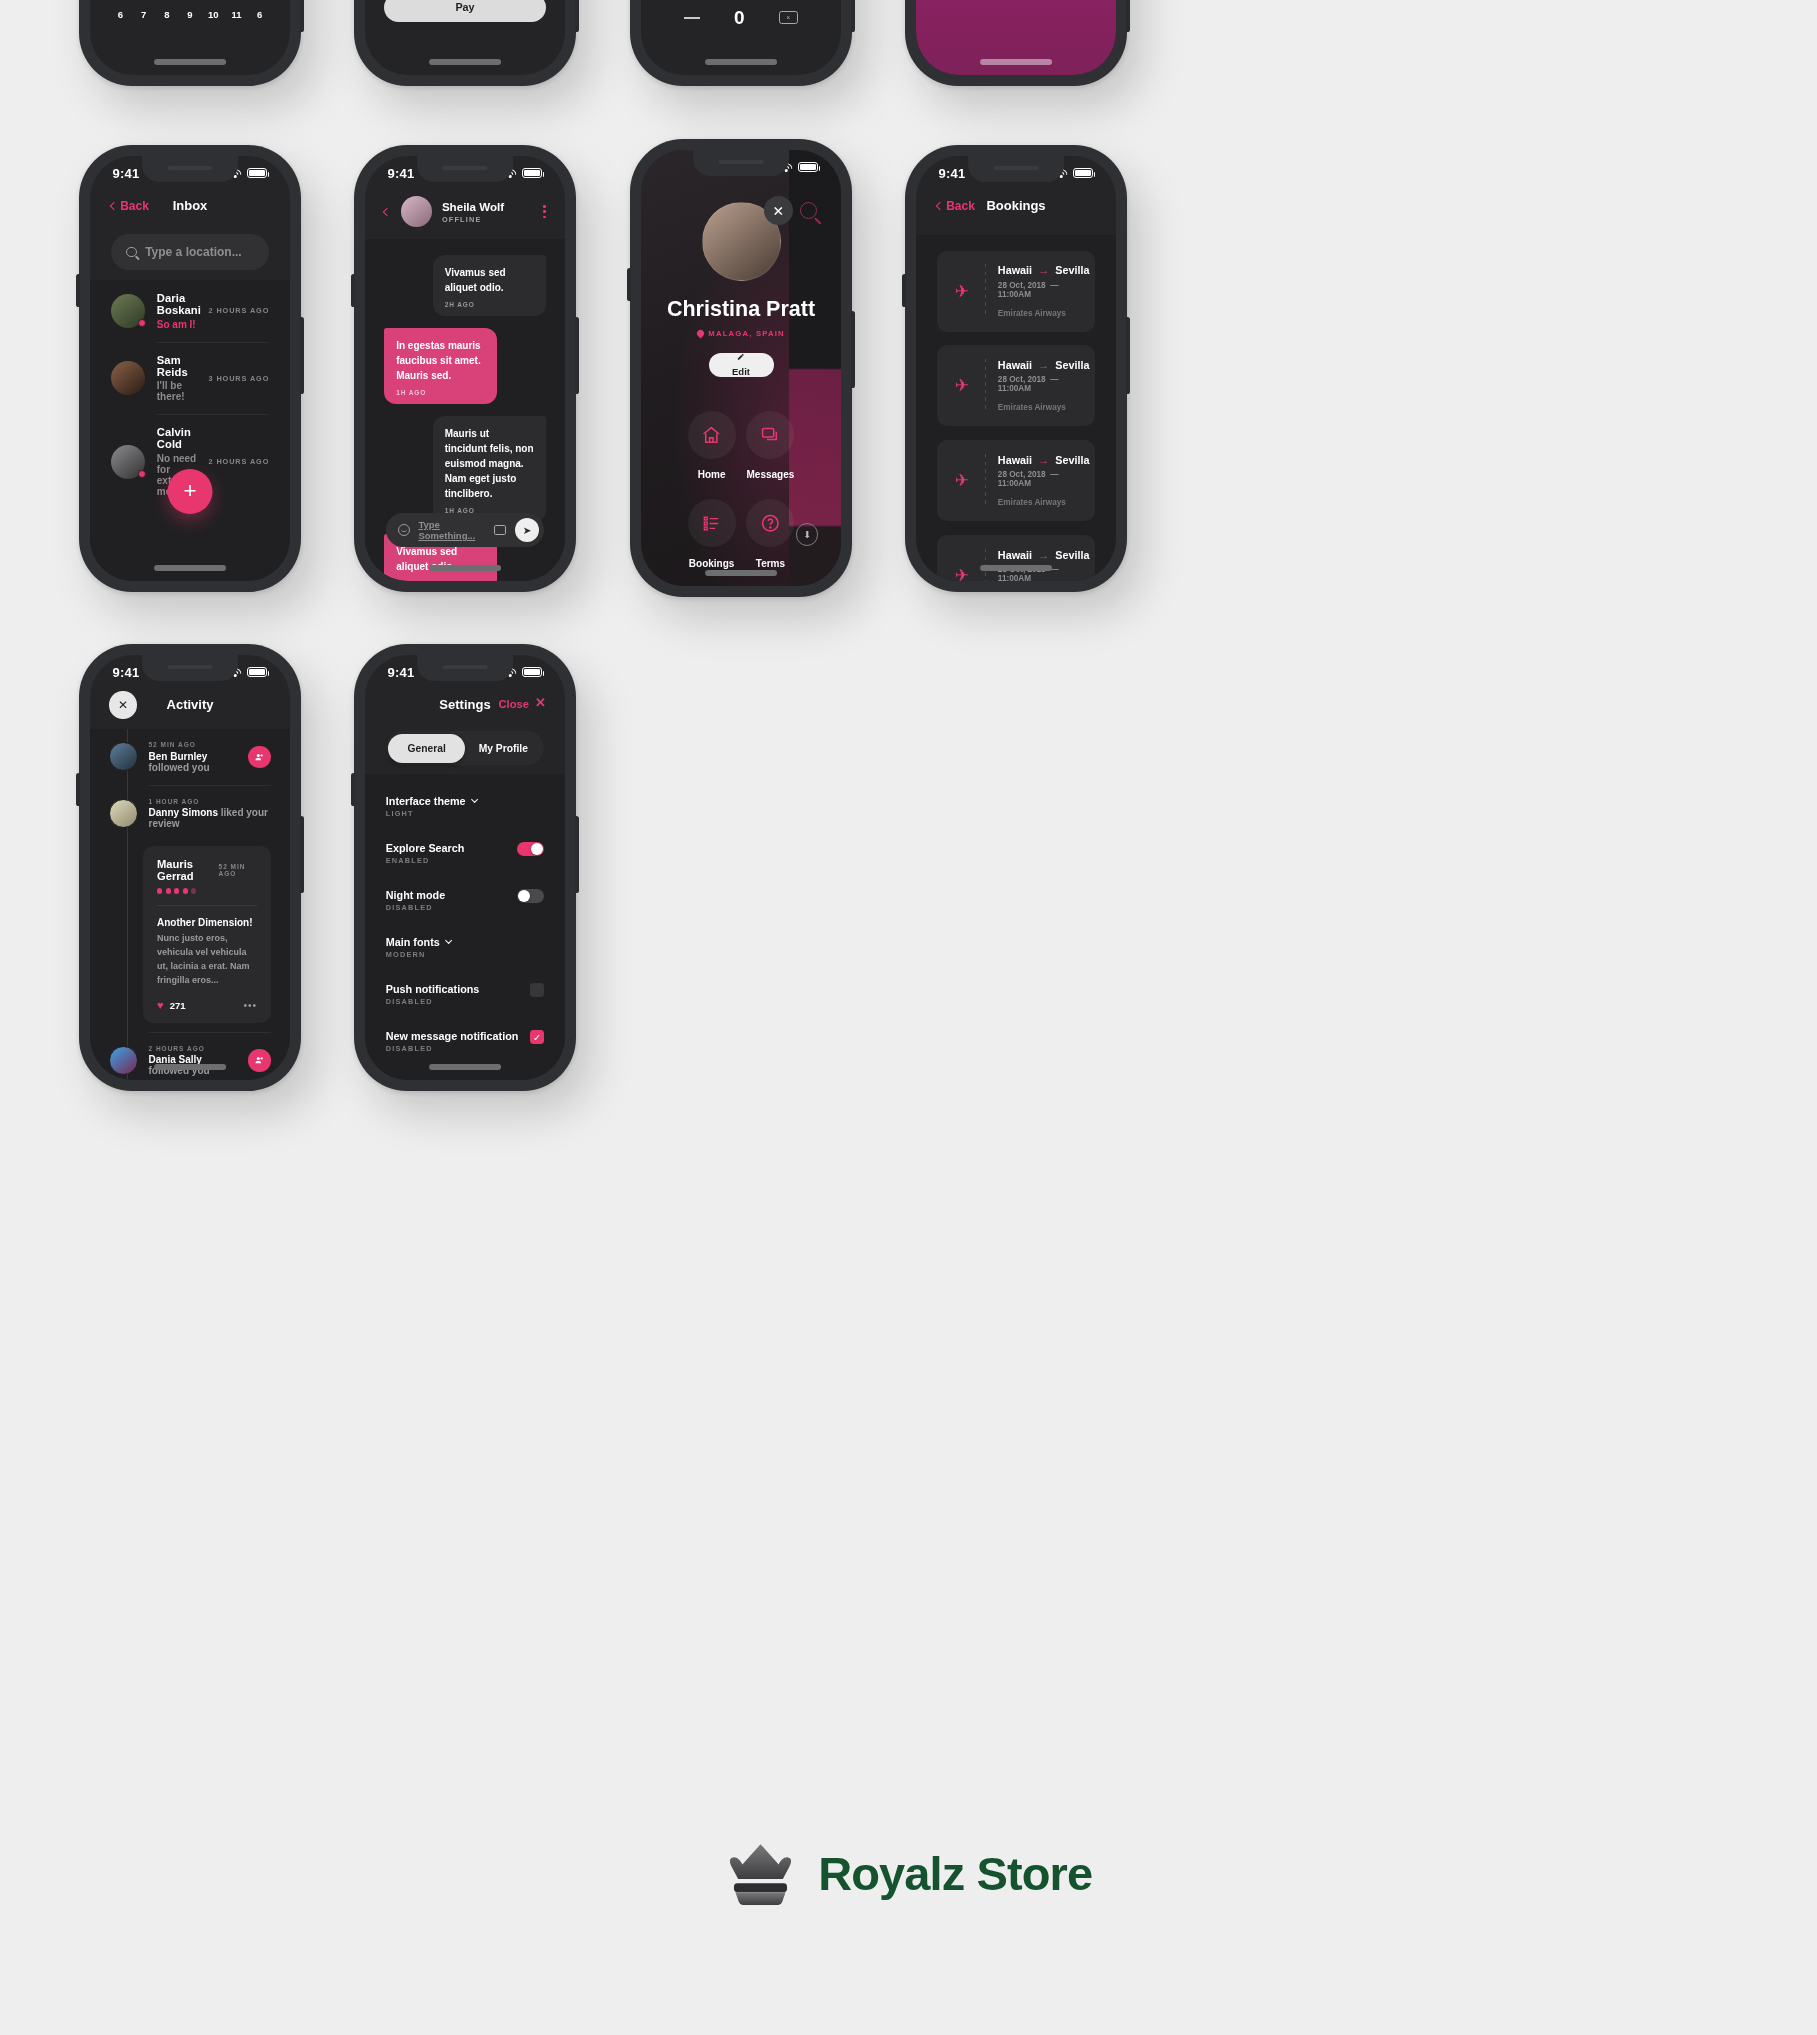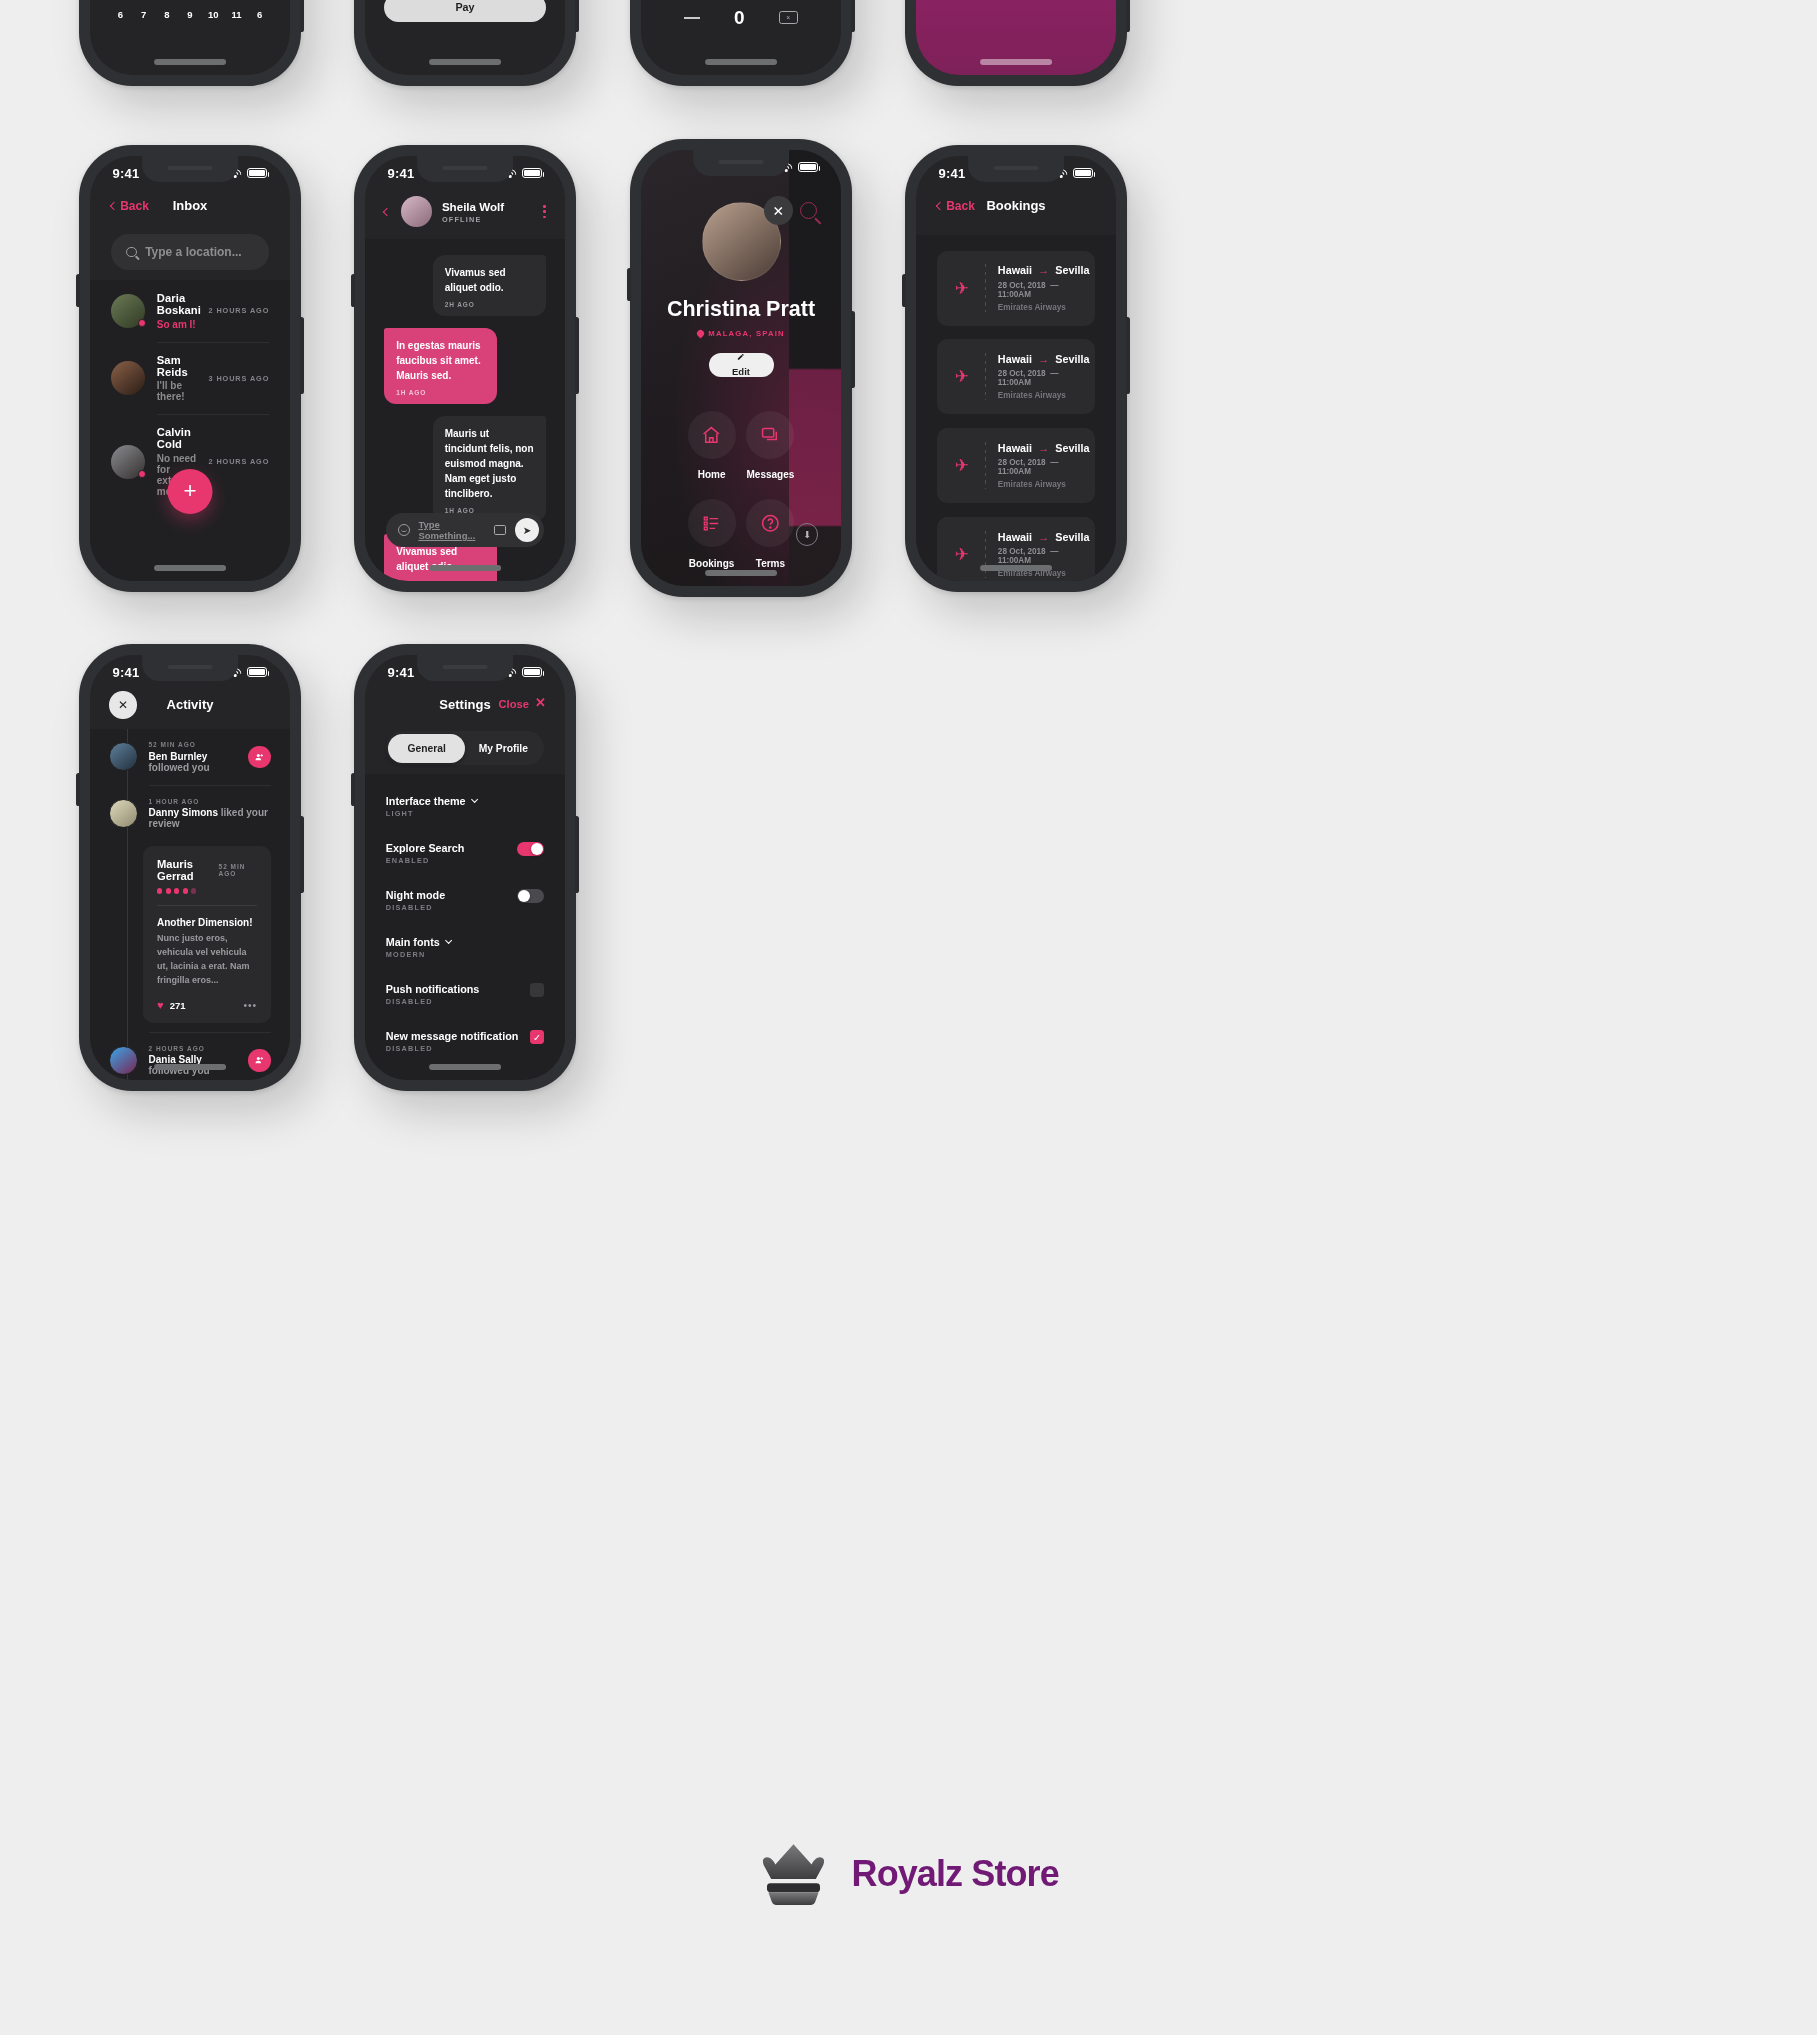--- a/index.html
+++ b/index.html
@@ -178,21 +178,21 @@
      border:1.3px solid #7b7b80; display:flex;align-items:center;justify-content:center;color:#b5b5ba;font-size:9.5px;}
 
   
   .bk-card{ margin:0 20.6px 13.8px 20.6px; background:#2b2b2e; border-radius:10.3px;
      display:flex; align-items:center; padding:13.8px 13.8px; gap:12px; min-height:60px;}
   .bk-plane{ color:#e8366f; font-size:17px; flex:0 0 auto; width:22.4px; text-align:center;}
   .bk-dash{ width:0.9px; align-self:stretch; background:repeating-linear-gradient(180deg,#4e4e52 0 3.4px, transparent 3.4px 7.7px); flex:0 0 auto;}
   .bk-route{ color:#fff; font-size:10.8px; font-weight:bold; display:flex; align-items:center; gap:6px;}
   .bk-arrow{ color:#e8366f; font-size:11.2px;}
   .bk-sub{ color:#8e8e93; font-size:8.2px; font-weight:bold; margin-top:4.3px;}
-  .bk-air{ color:#76767b; font-size:8.2px; font-weight:bold; margin-top:4px;}
+  .bk-air{ color:#76767b; font-size:8.2px; font-weight:bold; margin-top:10px;}
 
   
   .act-close{ position:absolute; left:19px; top:36px; width:27.5px;height:27.5px;border-radius:50%;
      background:#e7e7e7; display:flex;align-items:center;justify-content:center;color:#1f1f21;font-size:12px;z-index:32;}
   .act-line{ position:absolute; left:37px; top:72px; bottom:0; width:1.3px; background:#38383b; z-index:1;}
   .act-row{ display:flex; align-items:center; gap:10.3px; padding:12px 19px 12px 19px; position:relative; z-index:3;}
   .act-av{ width:29px;height:29px;border-radius:50%; background-size:cover;background-position:center;flex:0 0 auto;
      border:1.7px solid #202022;}
   .act-time{ color:#808085; font-size:6.5px; font-weight:bold; letter-spacing:1px;}
   .act-txt{ color:#9b9b9f; font-size:10px; font-weight:bold; margin-top:2.6px;}
@@ -243,21 +243,21 @@
   .numrow .minus{ width:15.5px;height:1.7px;background:#c9c9cc;display:block;}
   .numrow .zero{ color:#fff; font-size:19px; font-weight:bold;}
   .numrow .del{ width:19px;height:13px; border:1.4px solid #a8a8ad; border-radius:2.6px; position:relative;
      display:flex;align-items:center;justify-content:center;color:#a8a8ad;font-size:6.9px;}
   .magenta{ position:absolute; inset:0; background:linear-gradient(180deg,#a02070 0%, #8e2264 60%, #7e2159 100%);}
 
   
   .brand{ position:absolute; left:0; right:0; bottom:129px; display:flex; align-items:center;
      justify-content:center; gap:22.4px;}
   .brand .crown{ width:71px; height:67px;}
-  .brand .bname{ color:#701a75; font-size:36px; font-weight:bold; letter-spacing:-0.9px;}
+  .brand .bname{ color:#14532d; font-size:47px; font-weight:bold; letter-spacing:-0.9px;}
 </style>
 </head>
 <body>
 
 <div class="phone" style="left:79px; top:-217px; width:222px; height:303px;">
   <div class="screen" style="background:#242426;">
     <div class="homebar"></div>
     <div style="position:absolute;left:0;right:0;bottom:48px;">
 
       <div class="cal-row">

